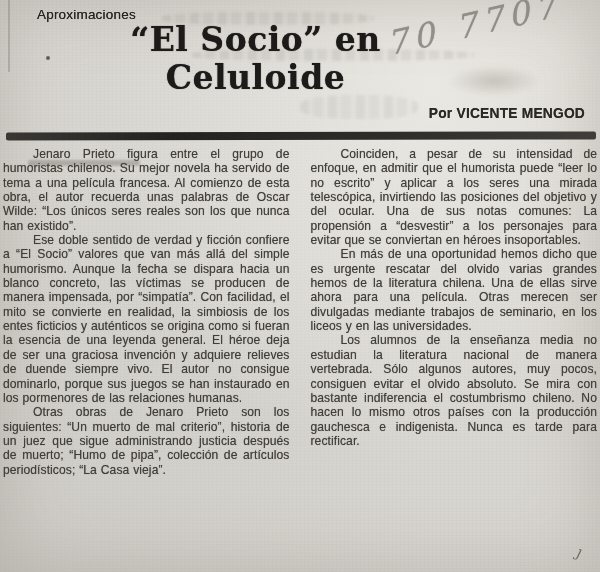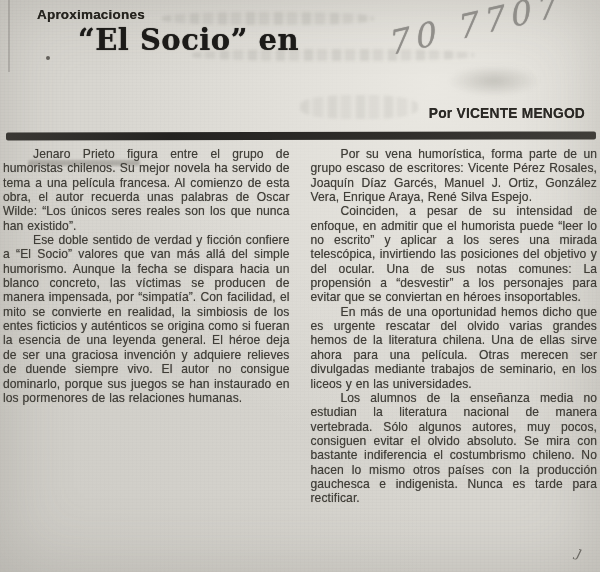--- a/index.html
+++ b/index.html
@@ -13,28 +13,29 @@
     background:
       radial-gradient(ellipse at 72% 15%, rgba(236,234,228,0.9) 0%, rgba(236,234,228,0) 55%),
       radial-gradient(ellipse at 5% 95%, rgba(198,196,190,0.55) 0%, rgba(198,196,190,0) 50%),
       repeating-linear-gradient(0deg, rgba(0,0,0,0.015) 0 1px, transparent 1px 3px),
       repeating-linear-gradient(90deg, rgba(0,0,0,0.012) 0 1px, transparent 1px 4px),
       #d8d6d0;
     box-shadow: inset 0 0 70px rgba(110,108,100,0.28);
   }
   .kicker{
     position:absolute;left:37px;top:7px;
-    font-size:13.5px;font-weight:700;color:#26241f;
+    font-size:13.5px;font-weight:400;color:#26241f;
     text-shadow:0 0 .5px rgba(38,36,31,.8);
     letter-spacing:.2px;
   }
   .title{
-    position:absolute;left:78px;top:21px;width:375px;margin:0;
+    position:absolute;left:68px;top:21px;width:375px;margin:0;
+    text-align:center;
     font-family:"DejaVu Serif",serif;font-weight:700;
-    font-size:29px;line-height:38px;color:#1c1b19;
+    font-size:33px;line-height:38px;color:#1c1b19;
     text-shadow:0 0 .9px rgba(25,24,21,.85);
     letter-spacing:.5px;
   }
   .title .tl{display:block;}
   .handwrite{
     position:absolute;left:390px;top:24px;width:210px;
     transform:rotate(-13deg) skewX(-7deg);transform-origin:left center;
     font-family:"DejaVu Serif",serif;font-style:italic;
     font-size:33px;color:#868480;letter-spacing:6px;opacity:.88;
     text-shadow:0 0 1px rgba(125,123,118,.65);
@@ -108,35 +109,36 @@
   <div class="ghost g4"></div>
   <div class="blob"></div>
   <div class="smudge"></div>
   <div class="edgeline"></div>
   <div class="speck"></div>
 
   <div class="kicker">Aproximaciones</div>
 
   <h1 class="title">
     <span class="tl">“El Socio” en</span>
+    <span class="tl">Celuloide</span>
   </h1>
 
   <div class="handwrite">70 7707</div>
 
   <div class="byline">Por VICENTE MENGOD</div>
 
   <div class="rule"></div>
 
   <div class="columns">
     <div class="col">
       <p class="para">Jenaro Prieto figura entre el grupo de humoristas chilenos. Su mejor novela ha servido de tema a una película francesa. Al comienzo de esta obra, el autor recuerda unas palabras de Oscar Wilde: “Los únicos seres reales son los que nunca han existido”.</p>
       <p class="para">Ese doble sentido de verdad y ficción confiere a “El Socio” valores que van más allá del simple humorismo. Aunque la fecha se dispara hacia un blanco concreto, las víctimas se producen de manera impensada, por “simpatía”. Con facilidad, el mito se convierte en realidad, la simbiosis de los entes ficticios y auténticos se origina como si fueran la esencia de una leyenda general. El héroe deja de ser una graciosa invención y adquiere relieves de duende siempre vivo. El autor no consigue dominarlo, porque sus juegos se han instaurado en los pormenores de las relaciones humanas.</p>
+      <p class="para">Otras obras de Jenaro Prieto son los siguientes: “Un muerto de mal criterio”, historia de un juez que sigue administrando justicia después de muerto; “Humo de pipa”, colección de artículos periodísticos; “La Casa vieja”.</p>
     </div>
     <div class="col">
-      <p class="para">Por su vena humorística, forma parte de un grupo escaso de escritores: Vicente Pérez Rosales, Joaquín Díaz Garcés, Manuel J. Ortiz, González Vera, Enrique Araya, René Silva Espejo.</p>
       <p class="para">Coinciden, a pesar de su intensidad de enfoque, en admitir que el humorista puede “leer lo no escrito” y aplicar a los seres una mirada telescópica, invirtiendo las posiciones del objetivo y del ocular. Una de sus notas comunes: La propensión a “desvestir” a los personajes para evitar que se conviertan en héroes insoportables.</p>
       <p class="para">En más de una oportunidad hemos dicho que es urgente rescatar del olvido varias grandes hemos de la literatura chilena. Una de ellas sirve ahora para una película. Otras merecen ser divulgadas mediante trabajos de seminario, en los liceos y en las universidades.</p>
       <p class="para">Los alumnos de la enseñanza media no estudian la literatura nacional de manera vertebrada. Sólo algunos autores, muy pocos, consiguen evitar el olvido absoluto. Se mira con bastante indiferencia el costumbrismo chileno. No hacen lo mismo otros países con la producción gauchesca e indigenista. Nunca es tarde para rectificar.</p>
     </div>
   </div>
 
   <div class="endmark">ȷ</div>
 
 </div>
 

